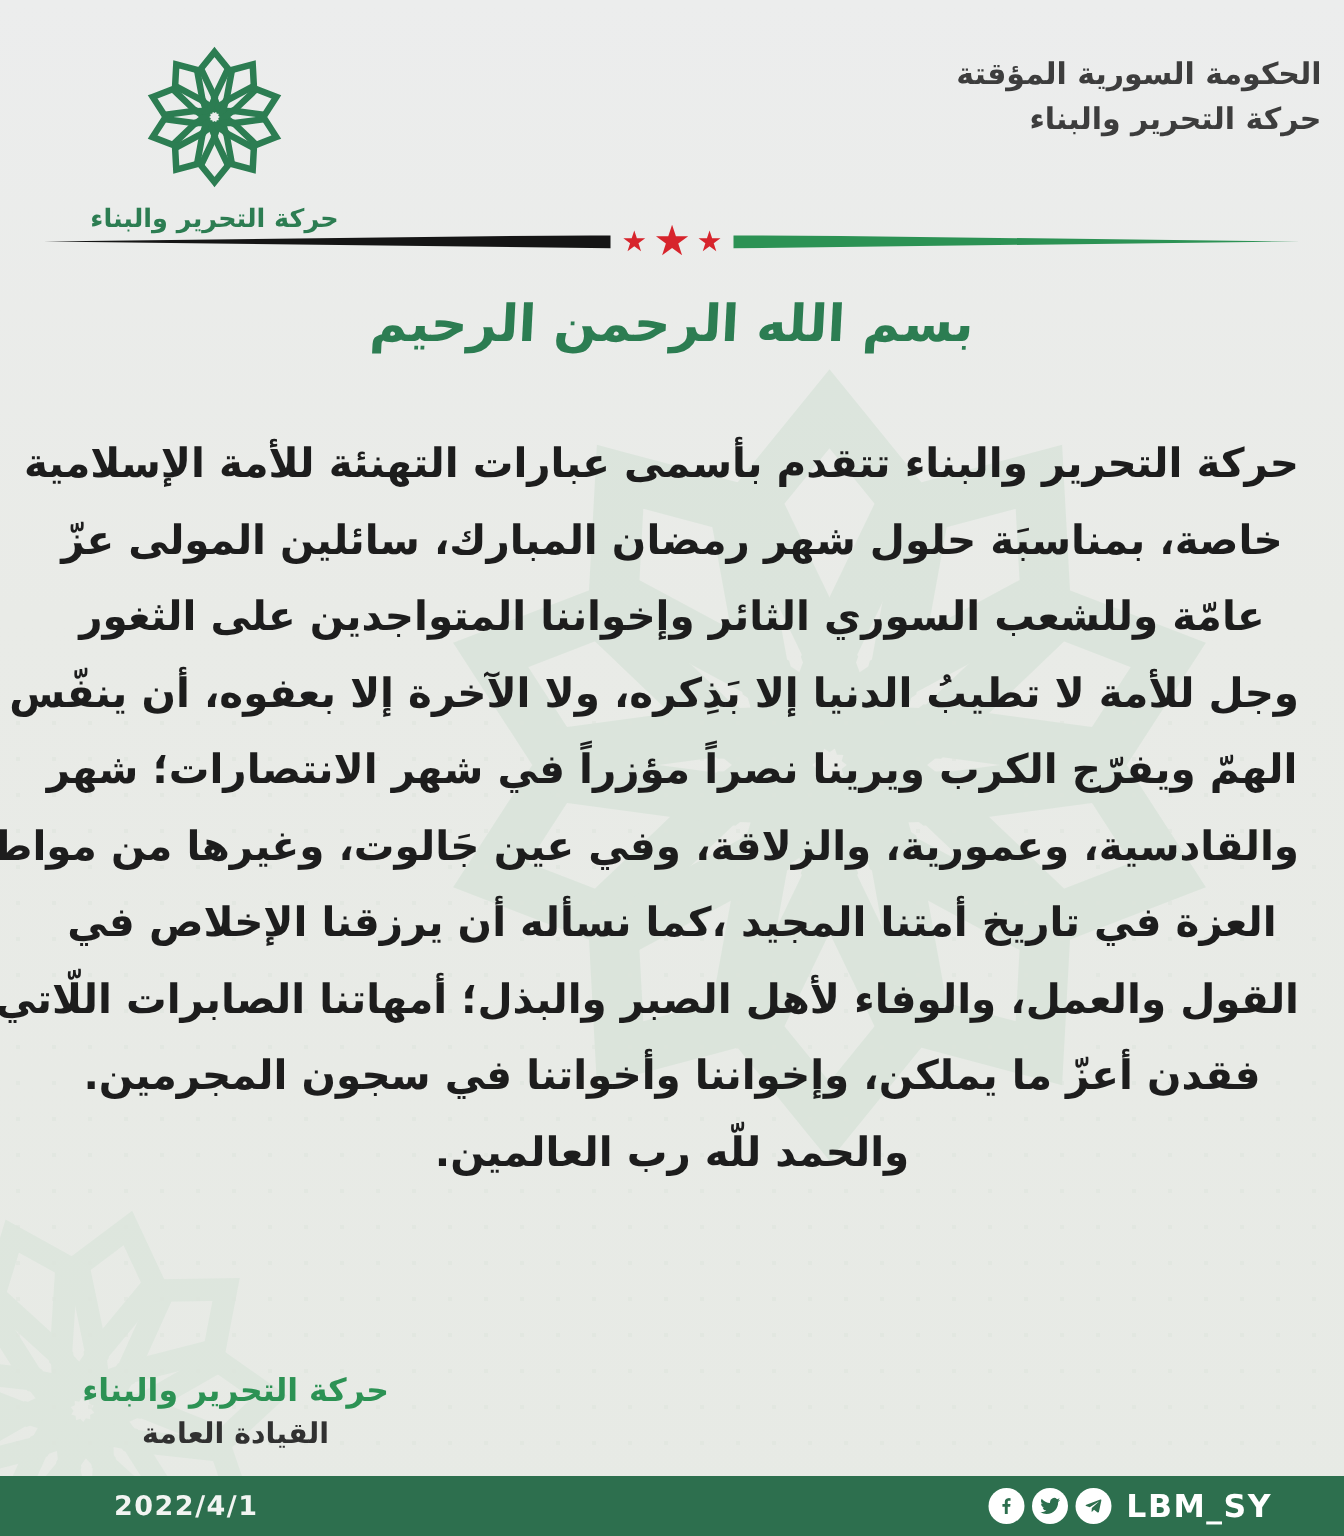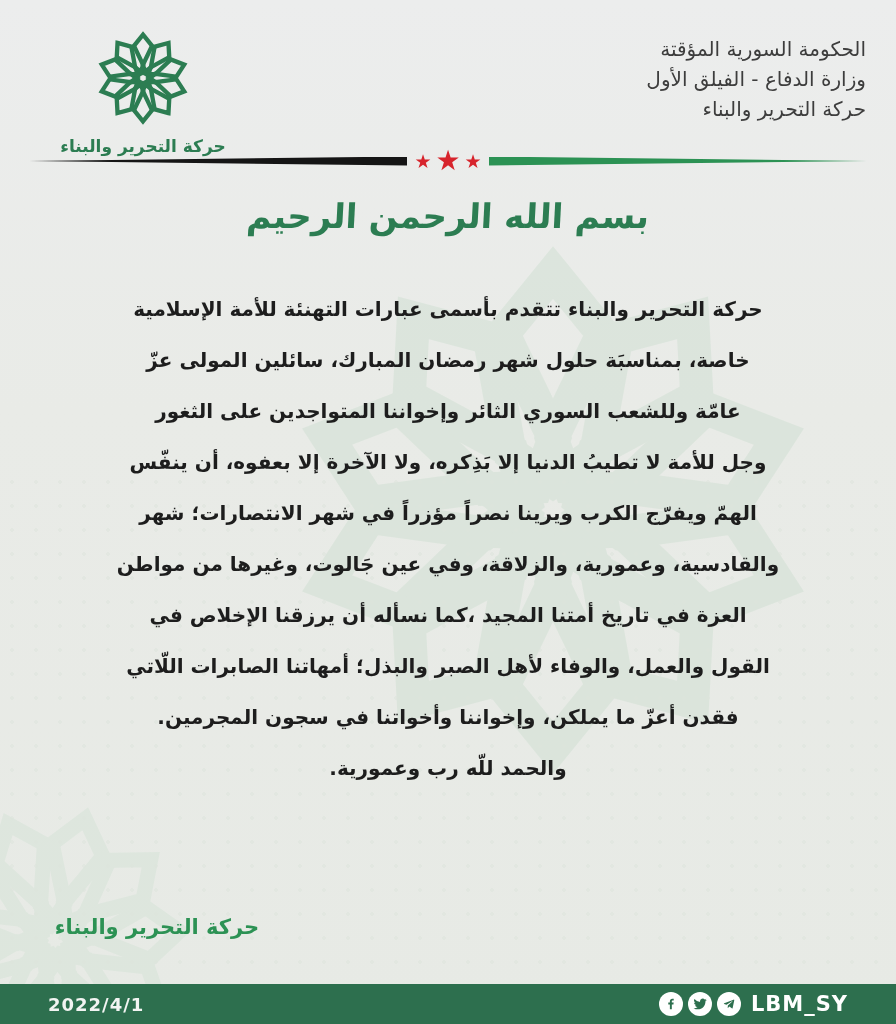--- a/index.html
+++ b/index.html
@@ -23,23 +23,23 @@
   .watermark-center { position: absolute; left: 268px; top: 225px; width: 570px; height: 570px; opacity: .5; }
   .watermark-center svg { stroke: #cfdfd2; fill: none; stroke-width: 7; }
   .watermark-corner { position: absolute; left: -95px; top: 790px; width: 300px; height: 300px; opacity: .45; transform: rotate(14deg); }
   .watermark-corner svg { stroke: #d2e2d5; fill: none; stroke-width: 6; }
 
   
   .logo-block { position: absolute; left: 58px; top: 26px; width: 170px; text-align: center; }
   .logo-rosette { width: 104px; height: 104px; stroke: #2c7d52; fill: none; stroke-width: 5; }
   .logo-label { color: #2c7d52; font-weight: bold; font-size: 17px; margin-top: 2px; direction: rtl; }
   .org-lines {
-    position: absolute; right: 30px; top: 34px;
+    position: absolute; right: 15px; top: 34px;
     text-align: right; direction: rtl;
-    color: #3d3d3d; font-weight: normal; font-size: 20px; line-height: 30px;
+    color: #3d3d3d; font-weight: bold; font-size: 20px; line-height: 30px;
   }
 
   
   .divider {
     position: absolute; left: 0; top: 148px; width: 896px; height: 26px;
     display: flex; align-items: center; justify-content: center; gap: 7px;
   }
   .bar { height: 9px; width: 378px; }
   .bar.black { background: #151515; clip-path: polygon(0 50%, 100% 0, 100% 100%); }
   .bar.green { background: #2c9254; clip-path: polygon(0 0, 100% 50%, 0 100%); }
@@ -53,35 +53,35 @@
     text-align: center; direction: rtl;
     color: #2c7d52; font-weight: bold; font-size: 34px;
     letter-spacing: 1px;
     transform: skewX(-3deg);
   }
 
   
   .body-text {
     position: absolute; left: 30px; top: 284px; width: 836px;
     direction: rtl; text-align: center;
-    color: #1d1d1d; font-weight: bold; font-size: 20px; line-height: 51px;
+    color: #1d1d1d; font-weight: bold; font-size: 27px; line-height: 51px;
   }
   .body-line { white-space: nowrap; }
 
   
   .signature { position: absolute; left: 42px; top: 912px; width: 230px; text-align: center; direction: rtl; }
   .signature-org { color: #2c9254; font-weight: bold; font-size: 21px; line-height: 30px; }
   .signature-title { color: #313131; font-weight: bold; font-size: 19px; line-height: 28px; }
 
   
   .bottom-bar {
     position: absolute; left: 0; bottom: 0; width: 896px; height: 40px;
     background: #2d6f4e;
     display: flex; align-items: center; justify-content: space-between;
-    padding: 0 48px 0 48px;
+    padding: 0 48px 0 76px;
   }
   .footer-date { color: #f2f4f2; font-weight: bold; font-size: 18px; letter-spacing: 1px; }
   .social-group { display: flex; align-items: center; gap: 10px; }
   .social-icons { display: flex; align-items: center; gap: 5px; }
   .social-circle {
     width: 24px; height: 24px; border-radius: 50%; background: #ffffff;
     display: flex; align-items: center; justify-content: center;
   }
   .social-circle svg { width: 14px; height: 14px; fill: #2d6f4e; }
   .footer-handle { color: #ffffff; font-weight: bold; font-size: 21px; letter-spacing: 1px; }
@@ -122,21 +122,20 @@
 
   <div class="logo-block">
     <svg class="logo-rosette" viewBox="-60 -60 120 120">
         <use href="#rosette"></use>
       </svg>
     <div class="logo-label">حركة التحرير والبناء</div>
   </div>
 
   <div class="org-lines">
     <div>الحكومة السورية المؤقتة</div>
-    <div>وزارة الدفاع - الفيلق الأول</div>
     <div>حركة التحرير والبناء</div>
   </div>
 
   <div class="divider">
     <div class="bar black"></div>
     <div class="stars">
       <span class="star-small">★</span>
       <span class="star-big">★</span>
       <span class="star-small">★</span>
     </div>
@@ -148,25 +147,26 @@
   <div class="body-text">
     <div class="body-line">حركة التحرير والبناء تتقدم بأسمى عبارات التهنئة للأمة الإسلامية</div>
     <div class="body-line">خاصة، بمناسبَة حلول شهر رمضان المبارك، سائلين المولى عزّ</div>
     <div class="body-line">عامّة وللشعب السوري الثائر وإخواننا المتواجدين على الثغور</div>
     <div class="body-line">وجل للأمة لا تطيبُ الدنيا إلا بَذِكره، ولا الآخرة إلا بعفوه، أن ينفّس</div>
     <div class="body-line">الهمّ ويفرّج الكرب ويرينا نصراً مؤزراً في شهر الانتصارات؛ شهر</div>
     <div class="body-line">والقادسية، وعمورية، والزلاقة، وفي عين جَالوت، وغيرها من مواطن</div>
     <div class="body-line">العزة في تاريخ أمتنا المجيد ،كما نسأله أن يرزقنا الإخلاص في</div>
     <div class="body-line">القول والعمل، والوفاء لأهل الصبر والبذل؛ أمهاتنا الصابرات اللّاتي</div>
     <div class="body-line">فقدن أعزّ ما يملكن، وإخواننا وأخواتنا في سجون المجرمين.</div>
-    <div class="body-line">والحمد للّه رب وعمورية.</div>
+    <div class="body-line">والحمد للّه رب العالمين.</div>
   </div>
 
   <div class="signature">
     <div class="signature-org">حركة التحرير والبناء</div>
+    <div class="signature-title">القيادة العامة</div>
   </div>
 
   <div class="bottom-bar">
     <div class="footer-date">2022/4/1</div>
     <div class="social-group">
       <div class="social-icons">
         <div class="social-circle">
           <svg viewBox="0 0 24 24">
               <path d="M13.4 21v-8.2h2.77l.41-3.21H13.4V7.55c0-.93.26-1.56 1.59-1.56h1.68V3.13A22 22 0 0 0 14.2 3c-2.44 0-4.12 1.49-4.12 4.23v2.36H7.33v3.21h2.75V21h3.32z"></path>
             </svg>

